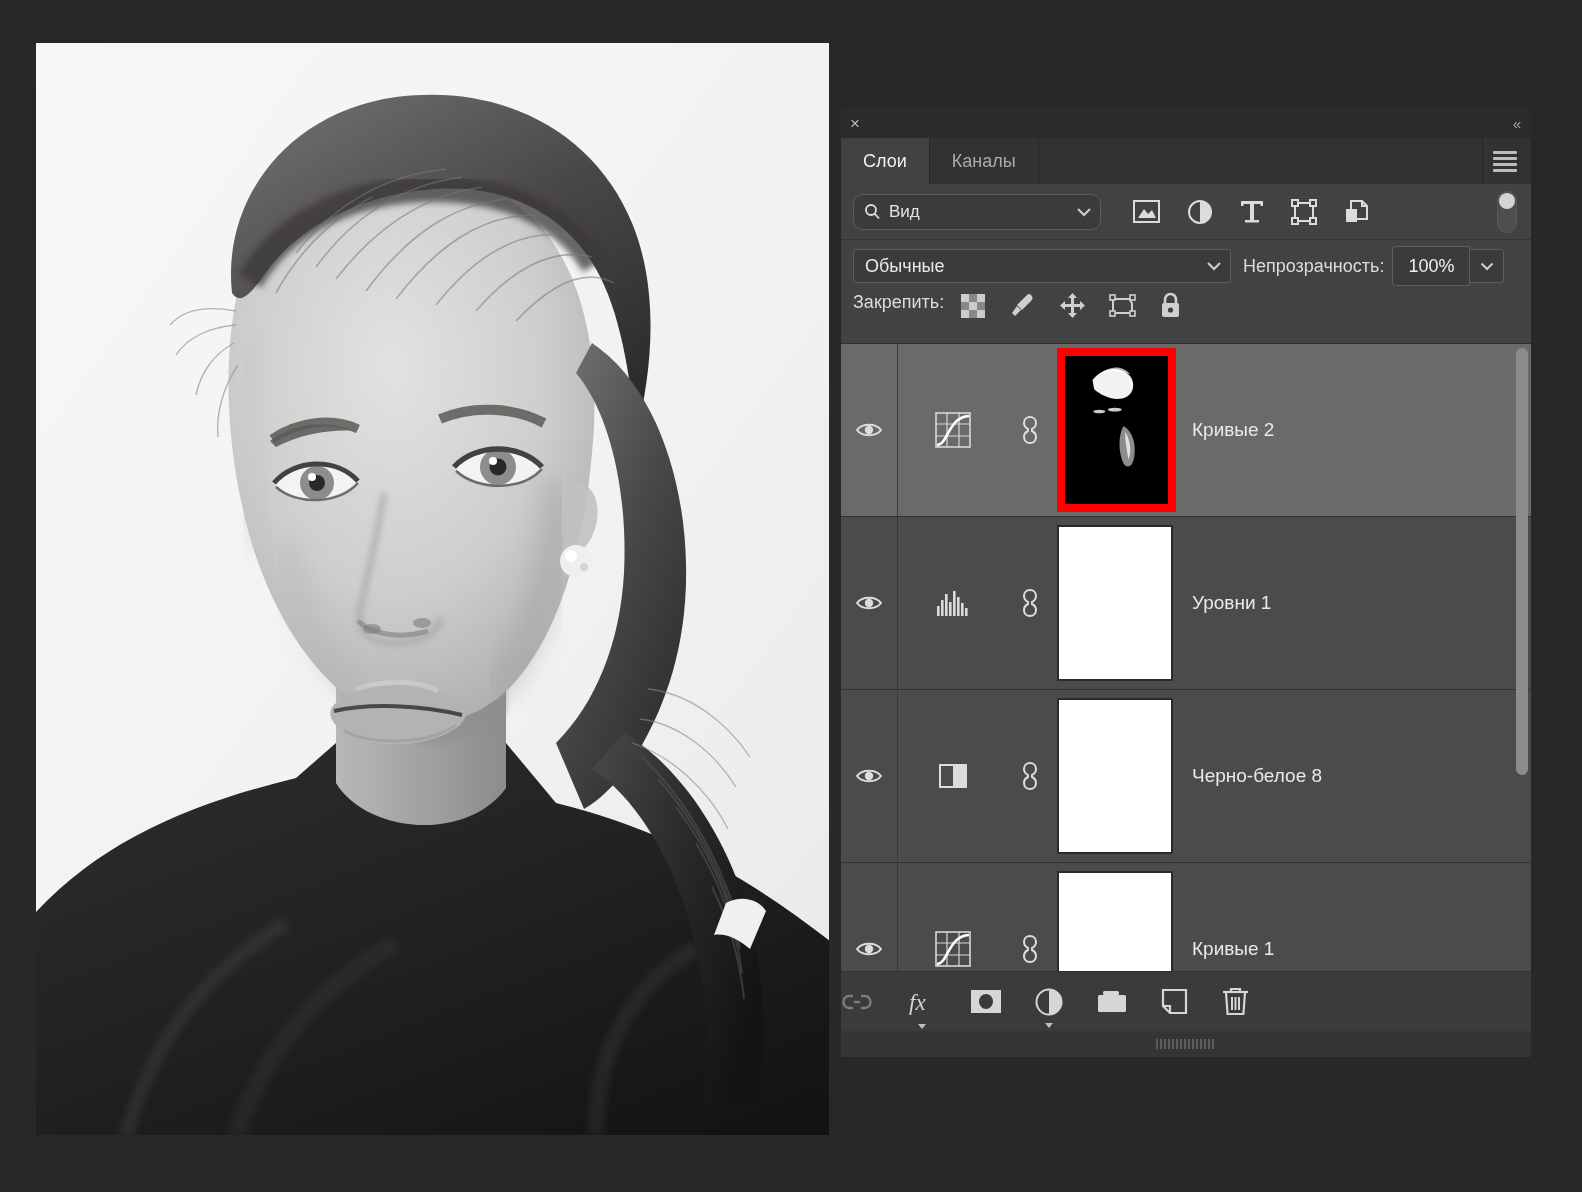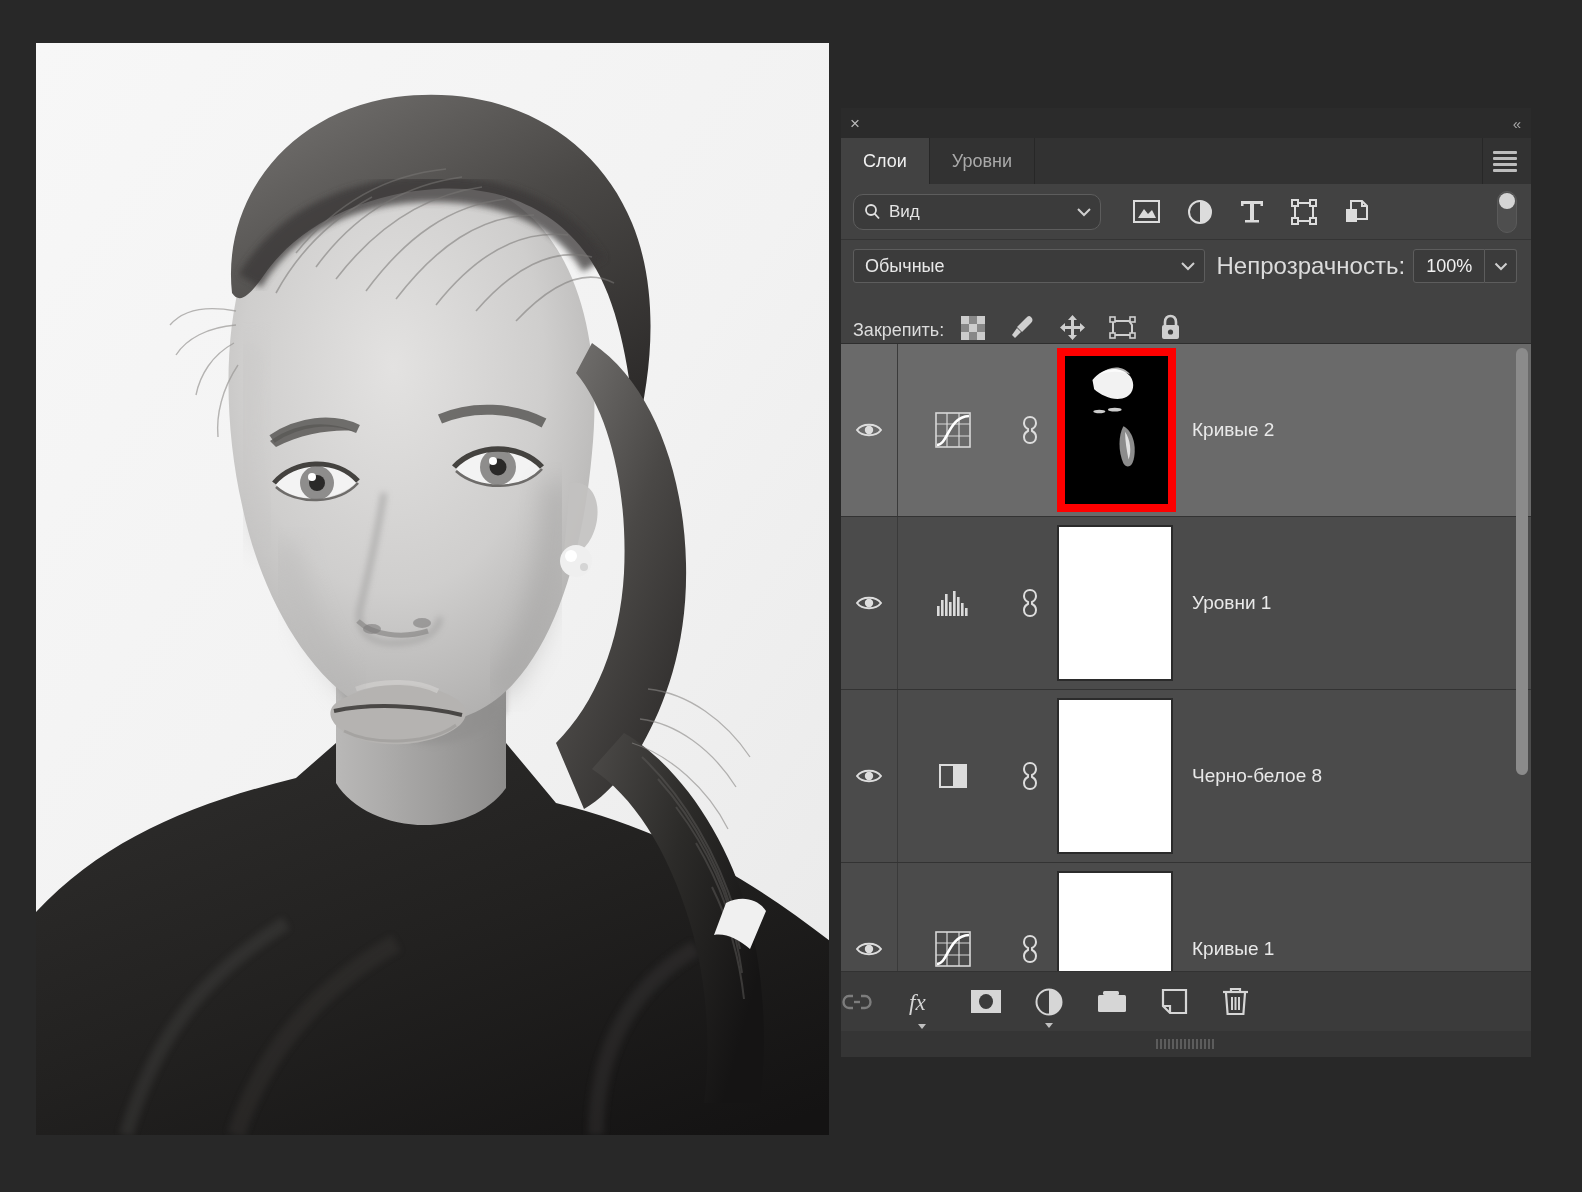--- a/index.html
+++ b/index.html
@@ -172,26 +172,26 @@
     display: flex;
     align-items: center;
     padding: 0 8px 0 11px;
     color: #e8e8e8;
     font-size: 18px;
     cursor: pointer;
   }
   .blend-select .label { flex: 1; }
   .field-label {
     color: #dcdcdc;
-    font-size: 24px;
+    font-size: 18px;
     margin-left: 12px;
     white-space: nowrap;
   }
   .num-field {
-    width: 78px; height: 34px;
+    width: 78px; height: 40px;
     background: #3b3b3b;
     border: 1px solid #5d5d5d;
     border-radius: 3px 0 0 3px;
     color: #f0f0f0;
     font-size: 18px;
     display: flex; align-items: center; justify-content: center;
     margin-left: 8px;
     cursor: text;
   }
   .num-arrow {
@@ -202,22 +202,22 @@
     border-radius: 0 3px 3px 0;
     display: flex; align-items: center; justify-content: center;
     cursor: pointer;
   }
 
   
   .lock-row {
     height: 52px;
     background: #424242;
     display: flex;
-    align-items: flex-end;
-    padding: 0 14px 2px 12px;
+    align-items: flex-start;
+    padding: 0 14px 12px 12px;
     flex: 0 0 auto;
     border-bottom: 1px solid #2e2e2e;
   }
   .lock-label { color: #dcdcdc; font-size: 18px; white-space: nowrap; }
   .lock-icons { display: flex; align-items: center; gap: 23px; margin-left: 16px; }
   .lock-icons .ficon { opacity: .92; }
 
   
   .layer-list {
     flex: 1 1 auto;
@@ -484,21 +484,21 @@
     <div class="panel-titlebar">
       <span class="close-x">×</span>
       <span class="collapse-arrows">«</span>
     </div>
 
     <div class="tabbar">
       <div class="tab active">
         <span>Слои</span>
       </div>
       <div class="tab">
-        <span>Уровни</span>
+        <span>Каналы</span>
       </div>
       <div class="tab-filler"></div>
       <div class="tab-menu">
         <div class="hamburger">
           <span></span>
             <span></span>
             <span></span>
             <span></span>
         </div>
       </div>

